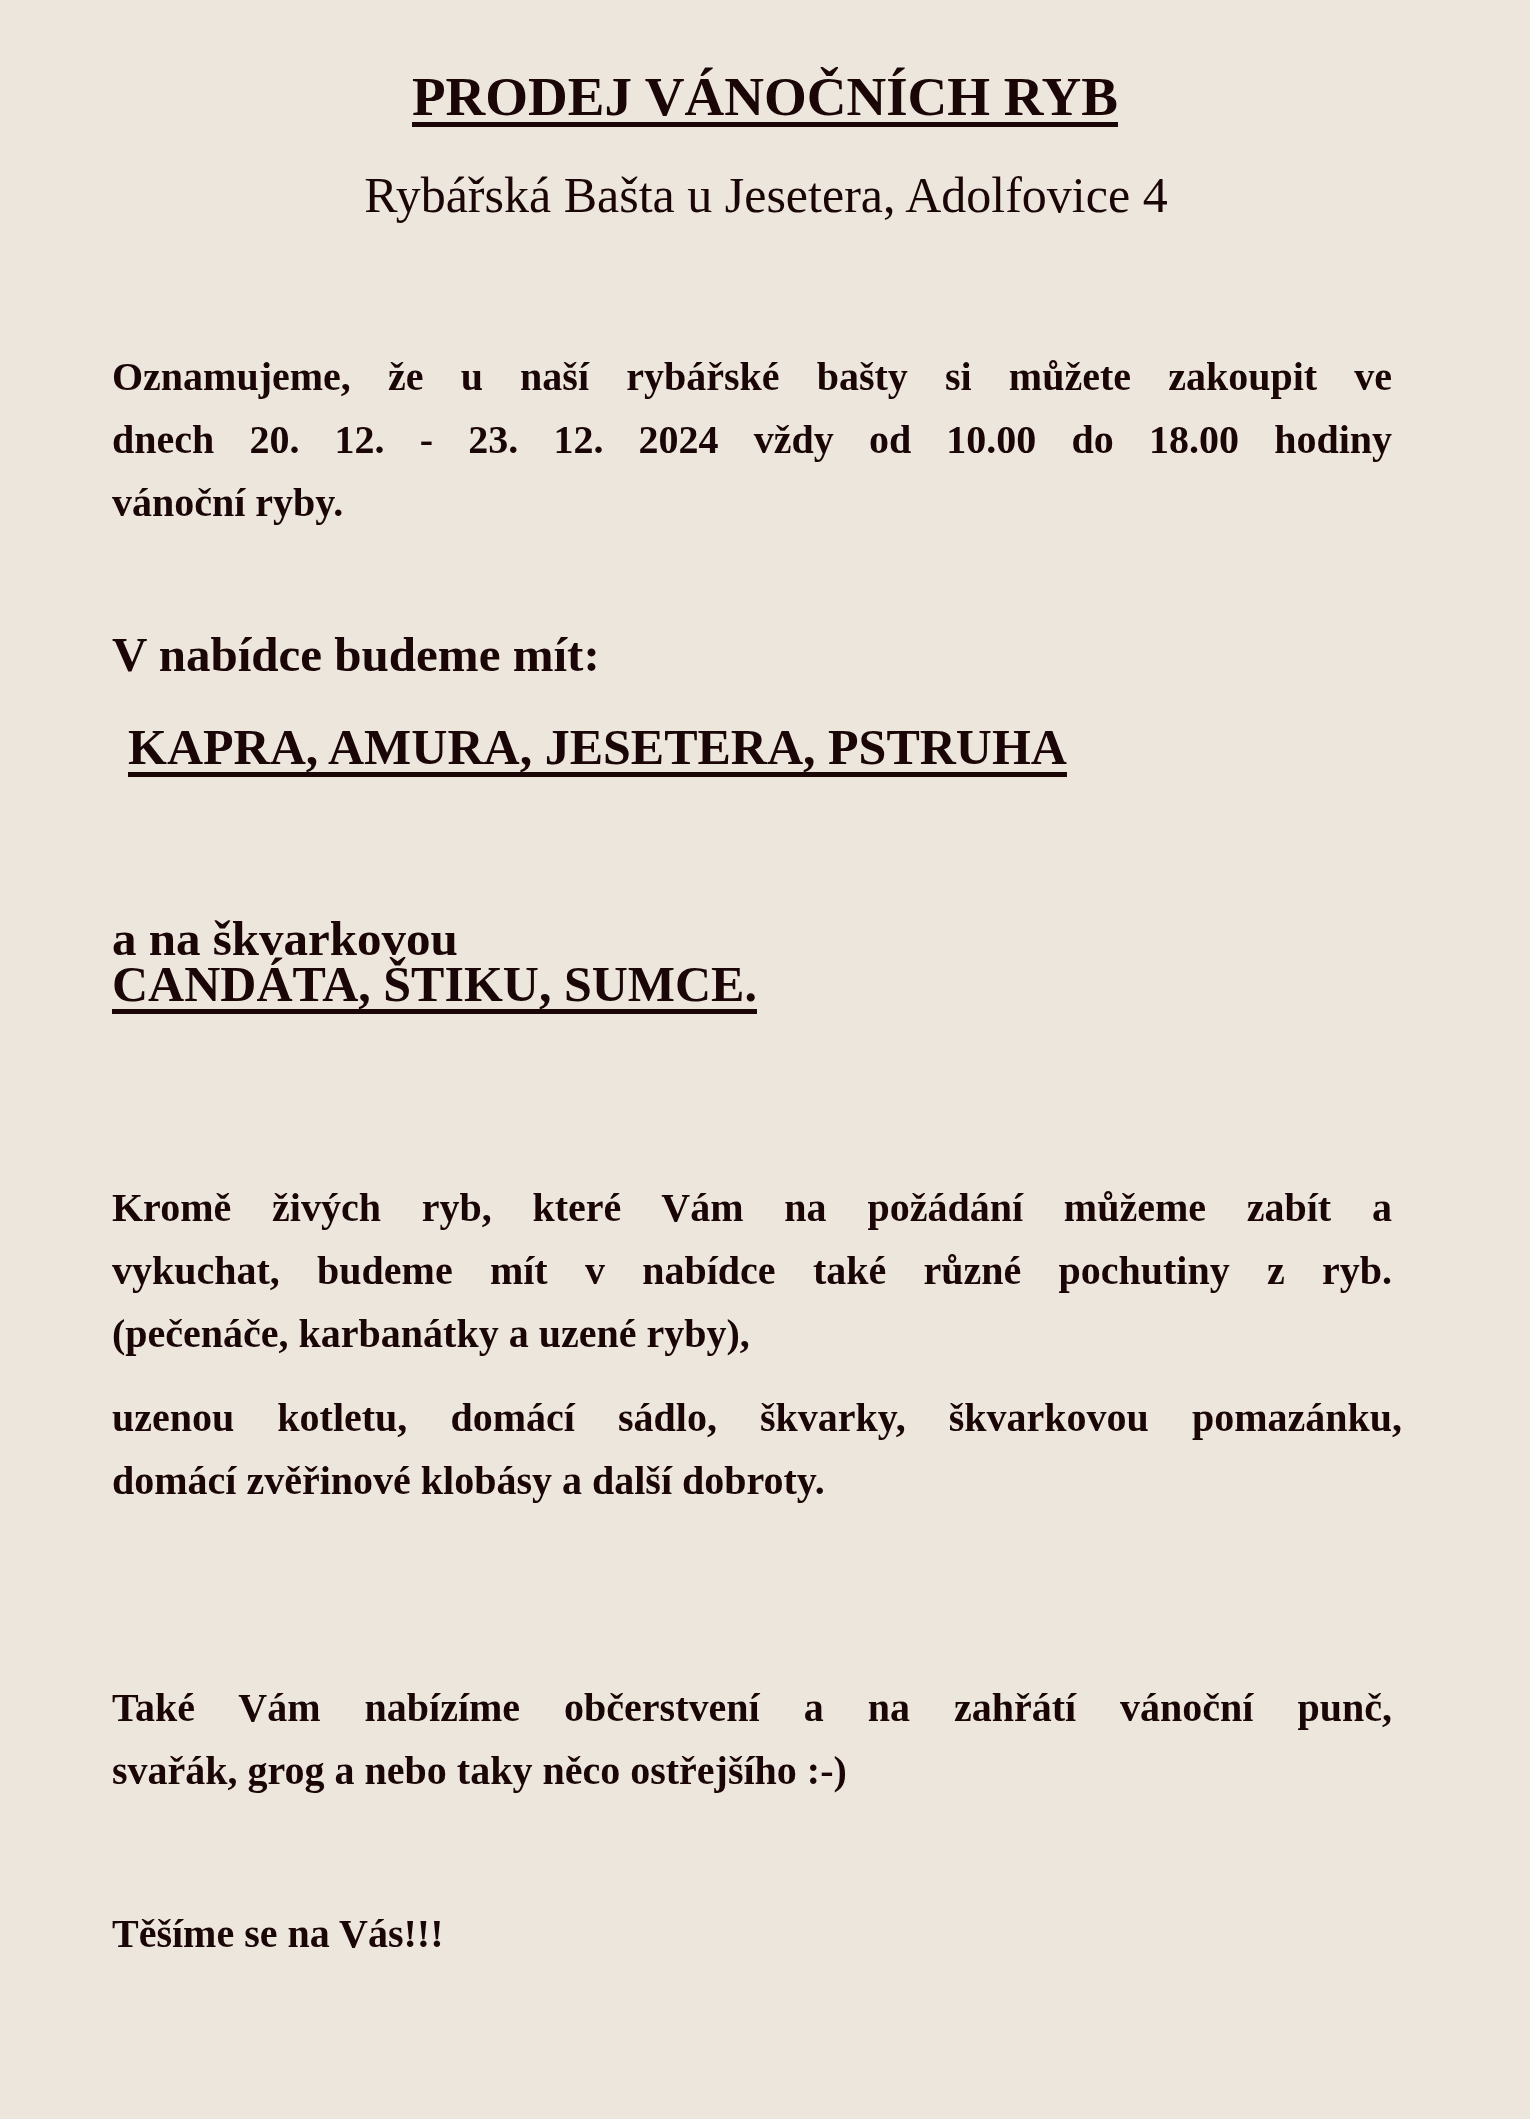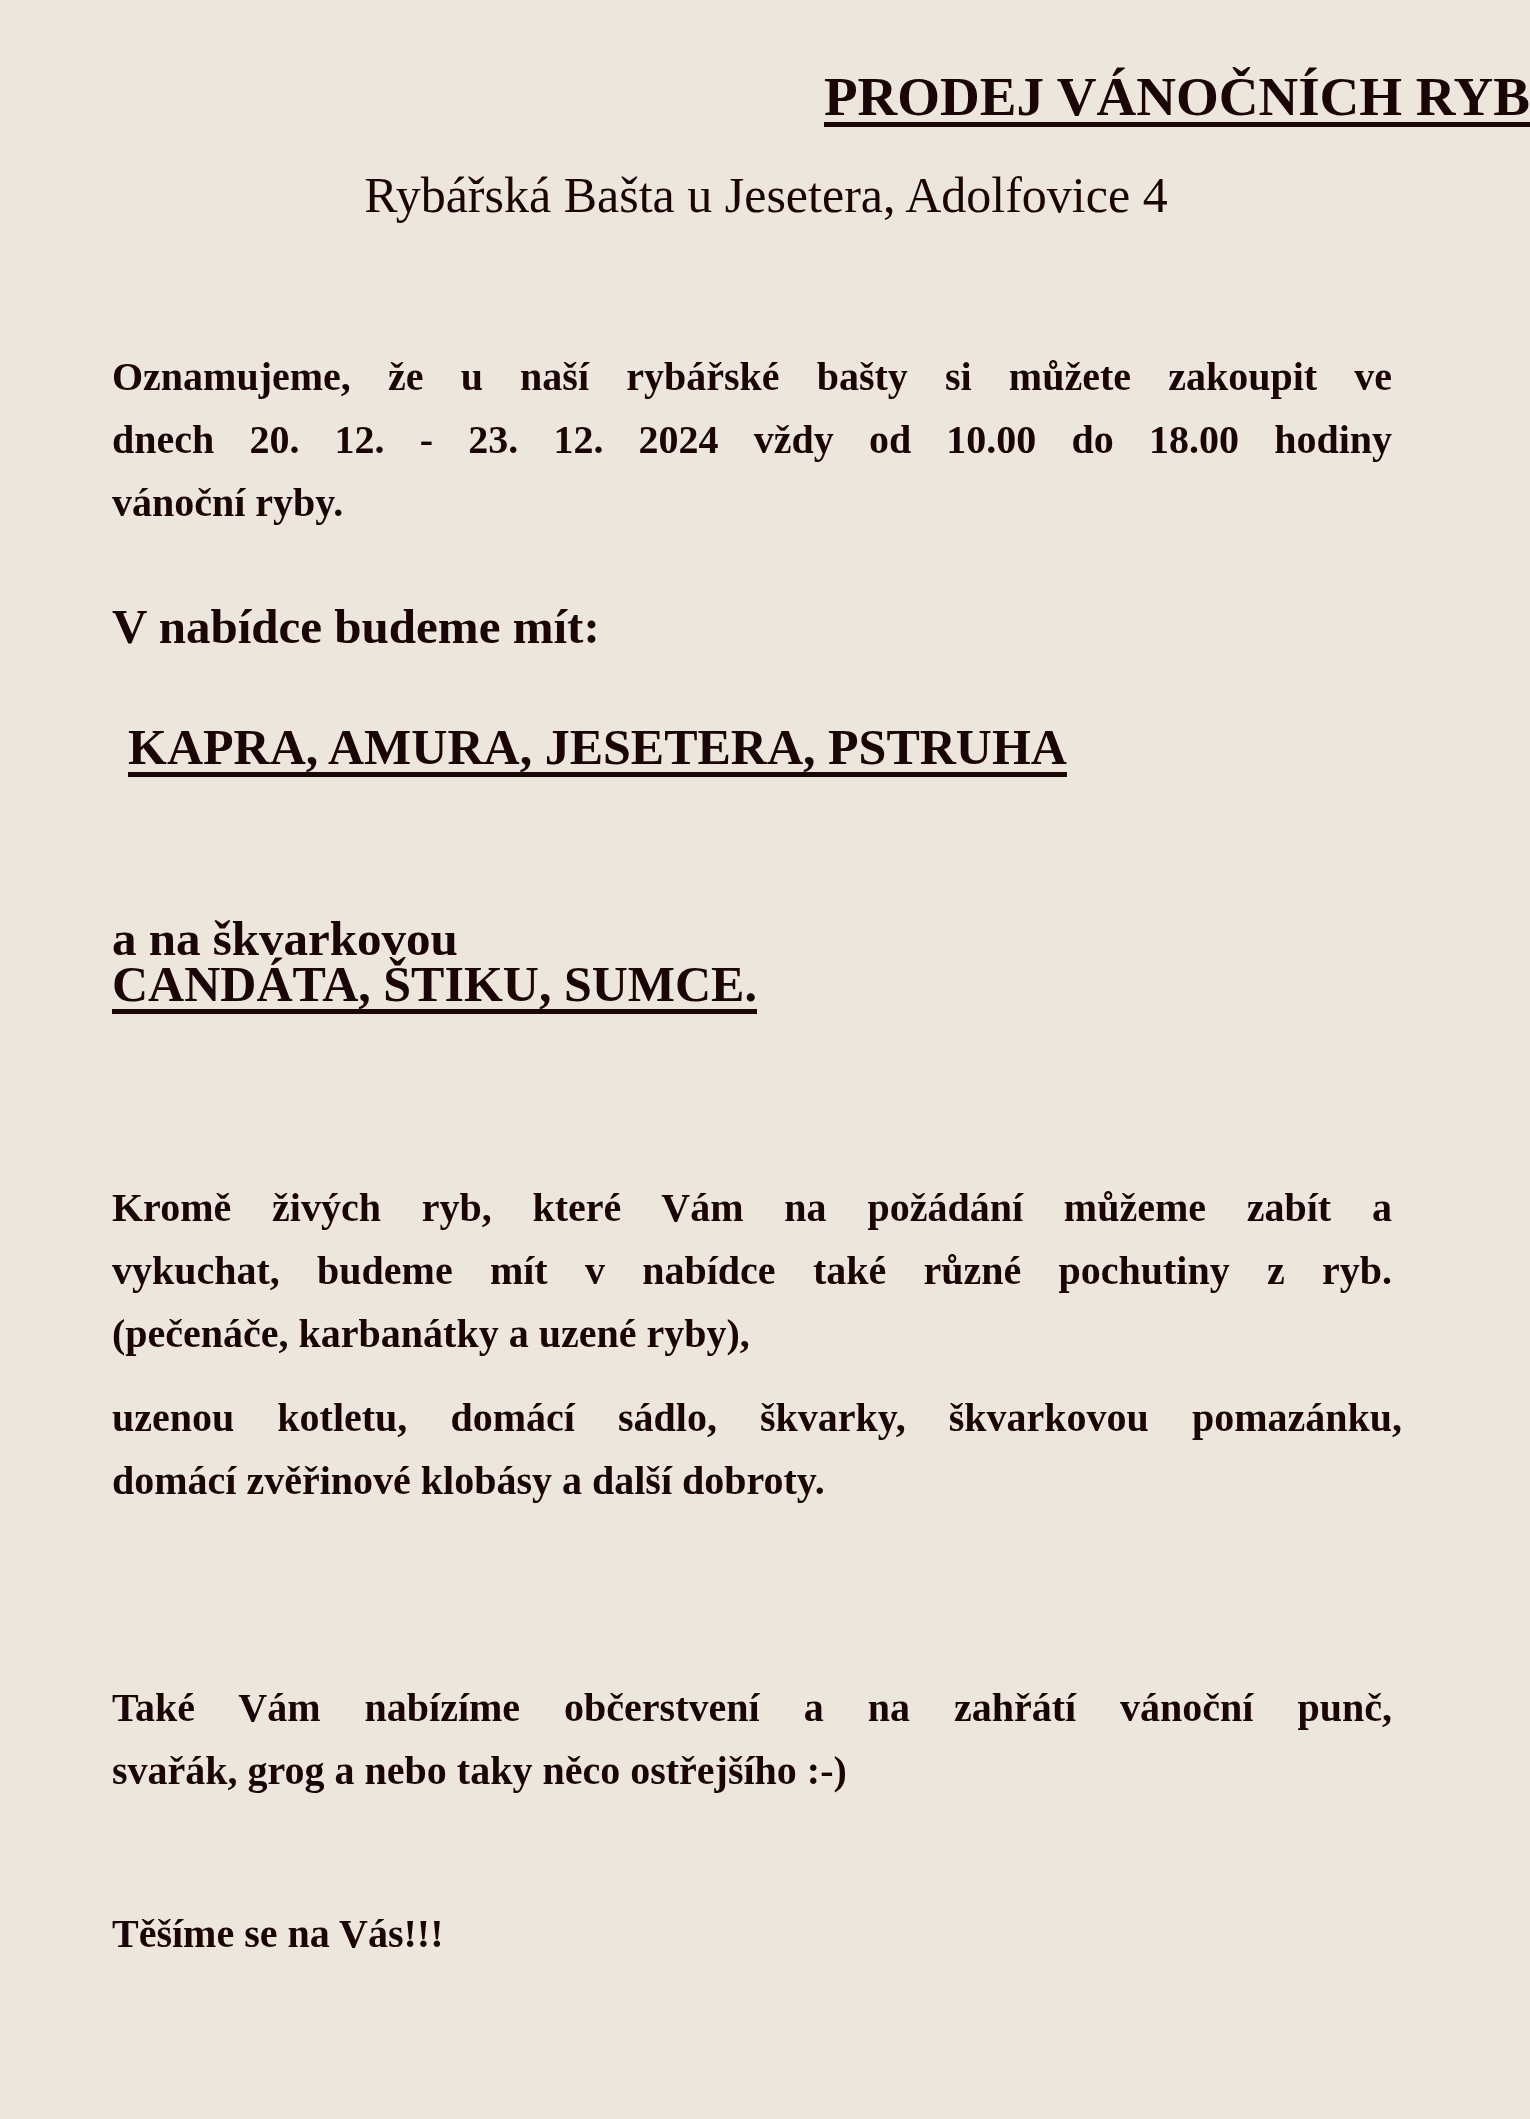--- a/index.html
+++ b/index.html
@@ -7,21 +7,21 @@
     width: 1530px; height: 2119px;
     background: #ede6dd;
     color: #1a0606;
     font-family: "Liberation Serif", "DejaVu Serif", serif;
     position: relative;
     overflow: hidden;
   }
   .abs { position: absolute; margin: 0; }
   .title {
     left: 0; width: 1530px; top: 62px;
-    text-align: right;
+    text-align: center;
     font-size: 55px; font-weight: bold;
     line-height: 70px;
   }
   .title span { text-decoration: underline; text-decoration-thickness: 5px; text-underline-offset: 7px; }
   .subtitle {
     left: 16px; width: 1500px; top: 160px;
     text-align: center;
     font-size: 50px; font-weight: normal;
     line-height: 70px;
   }
@@ -54,21 +54,21 @@
 </h1>
 
 <div class="abs subtitle">Rybářská Bašta u Jesetera, Adolfovice 4</div>
 
 <div class="abs para" style="top:345px;">
   <span class="justline">Oznamujeme, že u naší rybářské bašty  si můžete zakoupit ve</span>
   <span class="justline">dnech   20. 12. - 23. 12. 2024 vždy od 10.00 do 18.00 hodiny</span>
   <span class="line">vánoční ryby.</span>
 </div>
 
-<div class="abs heading" style="top:594px;">V nabídce budeme mít:</div>
+<div class="abs heading" style="top:622px;">V nabídce budeme mít:</div>
 
 <div class="abs fishlist" style="left:128px; top:712px;">
   <span>KAPRA, AMURA, JESETERA, PSTRUHA</span>
 </div>
 
 <div class="abs heading" style="top:906px;">a na škvarkovou</div>
 
 <div class="abs fishlist" style="left:112px; top:949px;">
   <span>CANDÁTA, ŠTIKU, SUMCE.</span>
 </div>

